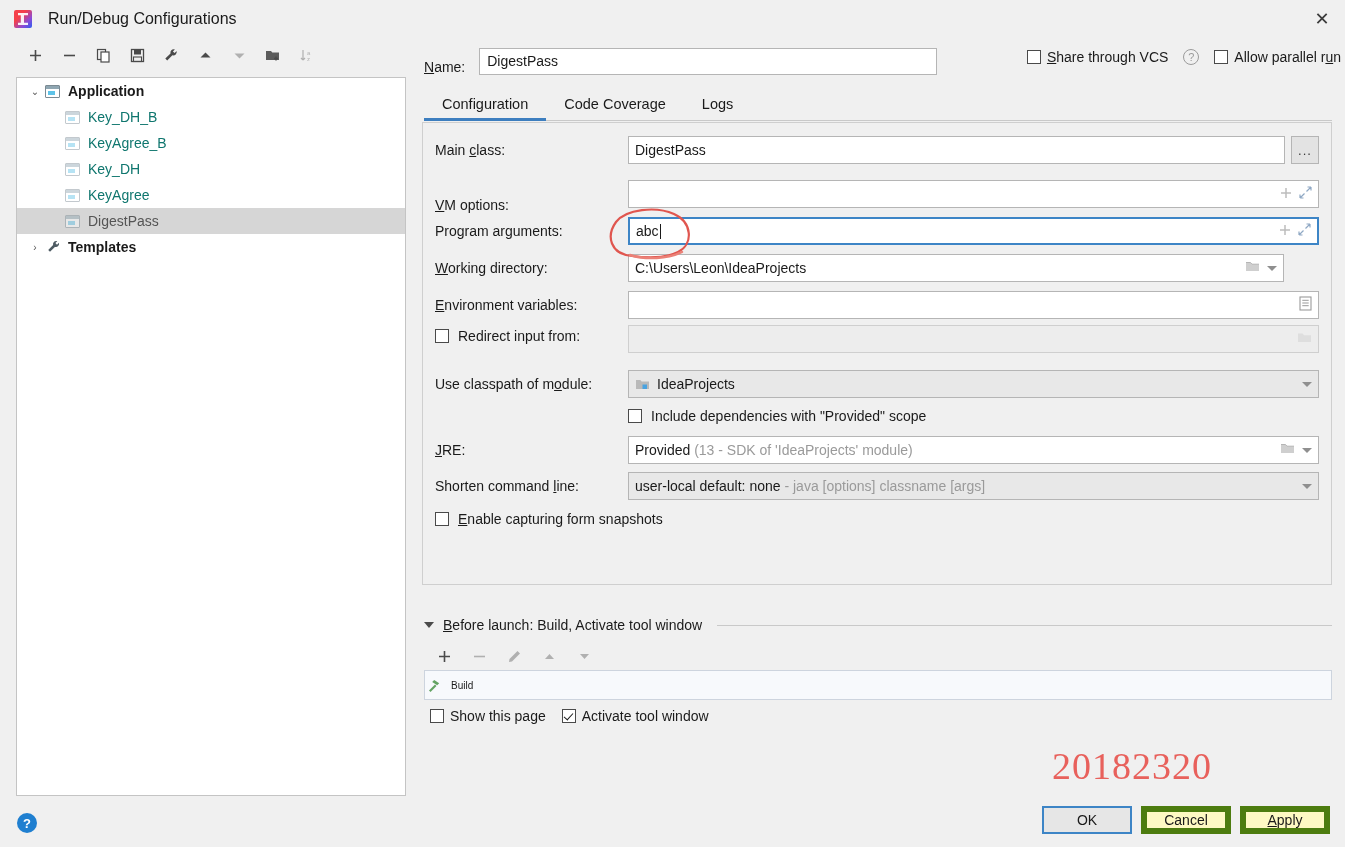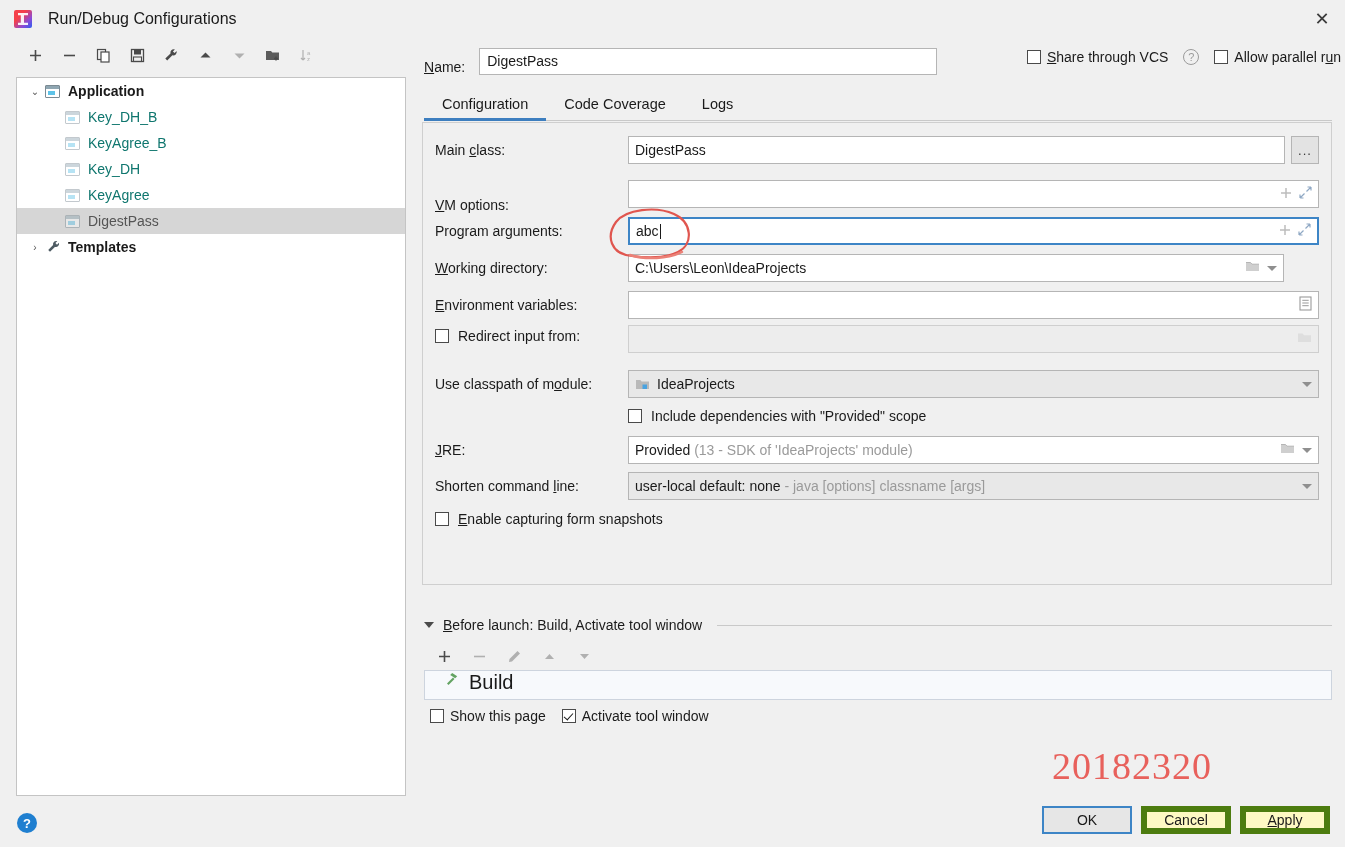--- a/index.html
+++ b/index.html
@@ -167,21 +167,21 @@
     position:absolute; left:424px; top:617px; width:908px;
     display:flex; align-items:center; gap:9px; font-size:14px;
   }
   .bl-header .rule { flex:1; height:1px; background:#c9c9c9; margin-left:6px; }
   .tri-down { width:0;height:0;border-left:5px solid transparent;border-right:5px solid transparent;border-top:6px solid #4b4b4b; }
   .bl-toolbar { position:absolute; left:428px; top:643px; display:flex; align-items:center; gap:2px; }
   .bl-toolbar .tb-btn { width:33px; height:26px; }
   .bl-list {
     position:absolute; left:424px; top:670px; width:908px; height:30px;
     background:#f7f9fc; border:1px solid #cdd4de;
-    display:flex; align-items:flex-start; padding-left:20px; gap:9px; font-size:20px;
+    display:flex; align-items:center; padding-left:2px; gap:9px; font-size:10px;
   }
   .bottom-checks {
     position:absolute; left:430px; top:708px; display:flex; align-items:center; gap:16px; font-size:14px;
   }
 
   
   .watermark {
     position:absolute; right:133px; top:744px;
     font-family:"Liberation Serif", serif; font-size:38px; color:#e8615c;
     letter-spacing:1px;

